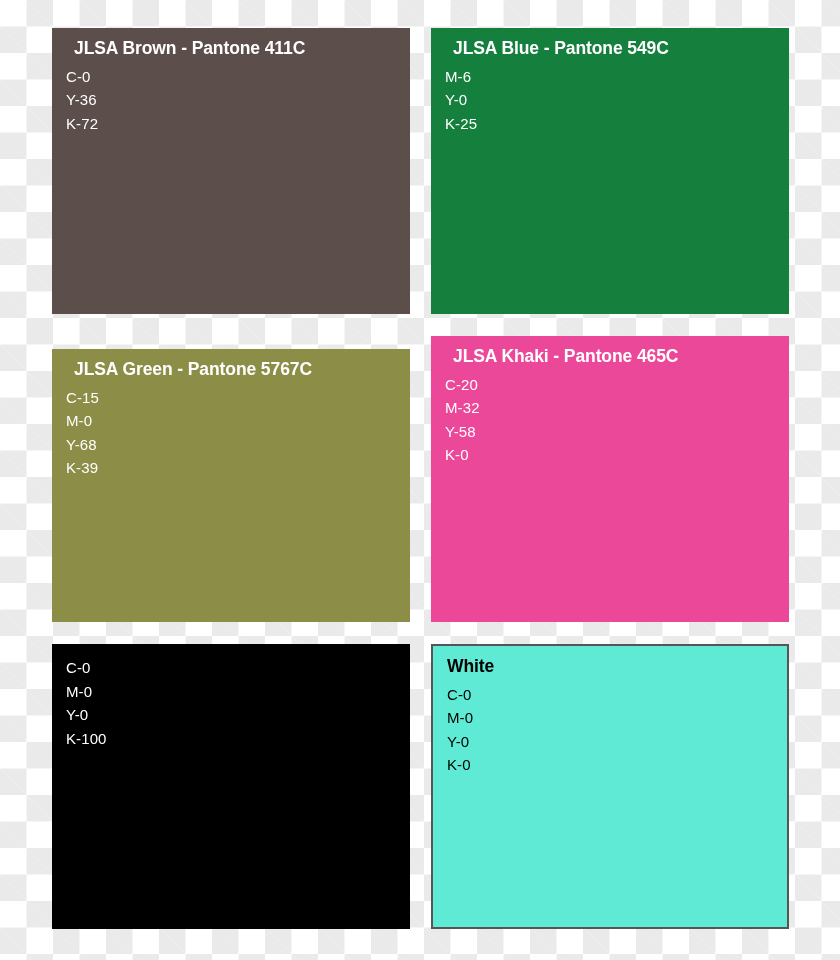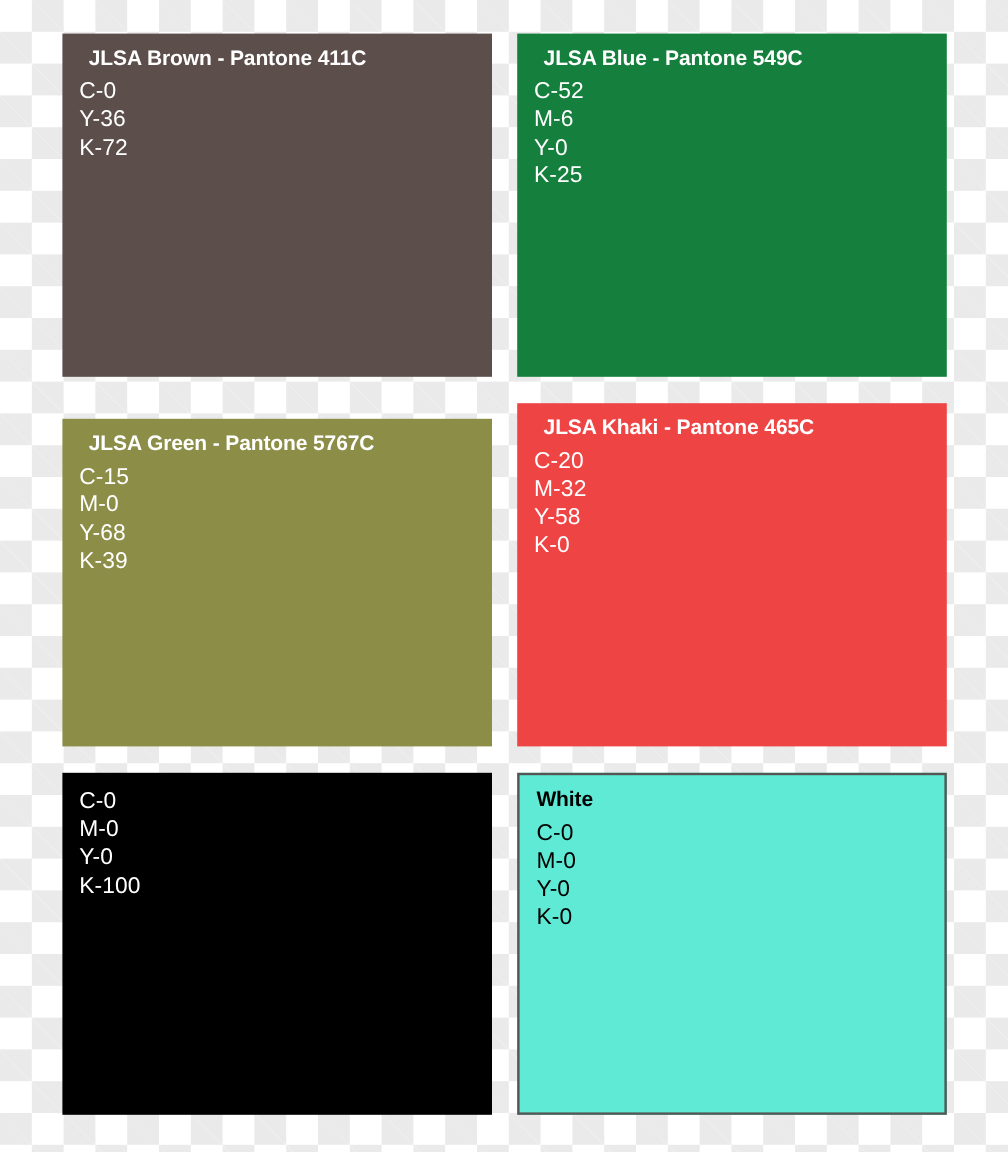--- a/index.html
+++ b/index.html
@@ -53,21 +53,21 @@
     margin-left: 0;
   }
 
   .cmyk-list {
     list-style: none;
     margin: 0;
     padding: 0;
   }
 
   .cmyk-list li {
-    font-size: 19px;
+    font-size: 15px;
     font-weight: normal;
     line-height: 23.6px;
     letter-spacing: 0.1px;
     white-space: nowrap;
   }
 
   .swatch.bordered {
     border: 2px solid #555555;
   }
 </style>
@@ -79,36 +79,35 @@
       <div class="swatch-title">JLSA Brown - Pantone 411C</div>
       <ul class="cmyk-list">
         <li>C-0</li>
         <li>Y-36</li>
         <li>K-72</li>
       </ul>
     </div>
     <div class="swatch" style="background-color: #15803d; color: rgb(255, 255, 255);">
       <div class="swatch-title">JLSA Blue - Pantone 549C</div>
       <ul class="cmyk-list">
-        <li>C-52</li>
         <li>M-6</li>
         <li>Y-0</li>
         <li>K-25</li>
       </ul>
     </div>
     <div class="swatch" style="background-color: rgb(140, 142, 71); color: rgb(255, 255, 255); margin-top: 13px;">
       <div class="swatch-title">JLSA Green - Pantone 5767C</div>
       <ul class="cmyk-list">
         <li>C-15</li>
         <li>M-0</li>
         <li>Y-68</li>
         <li>K-39</li>
       </ul>
     </div>
-    <div class="swatch" style="background-color: #ef4444; color: rgb(255, 255, 255);">
+    <div class="swatch" style="background-color: #ec4899; color: rgb(255, 255, 255);">
       <div class="swatch-title">JLSA Khaki - Pantone 465C</div>
       <ul class="cmyk-list">
         <li>C-20</li>
         <li>M-32</li>
         <li>Y-58</li>
         <li>K-0</li>
       </ul>
     </div>
     <div class="swatch no-indent" style="background-color: rgb(0, 0, 0); color: rgb(255, 255, 255);">
       <ul class="cmyk-list">

